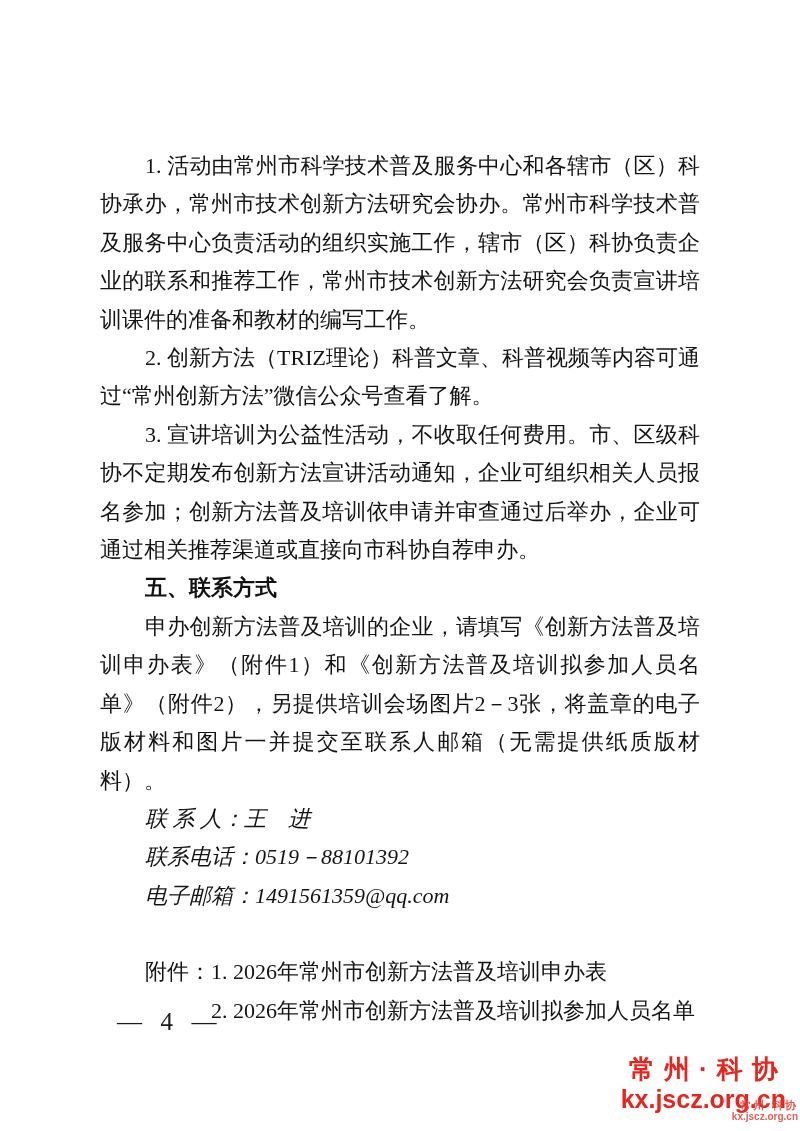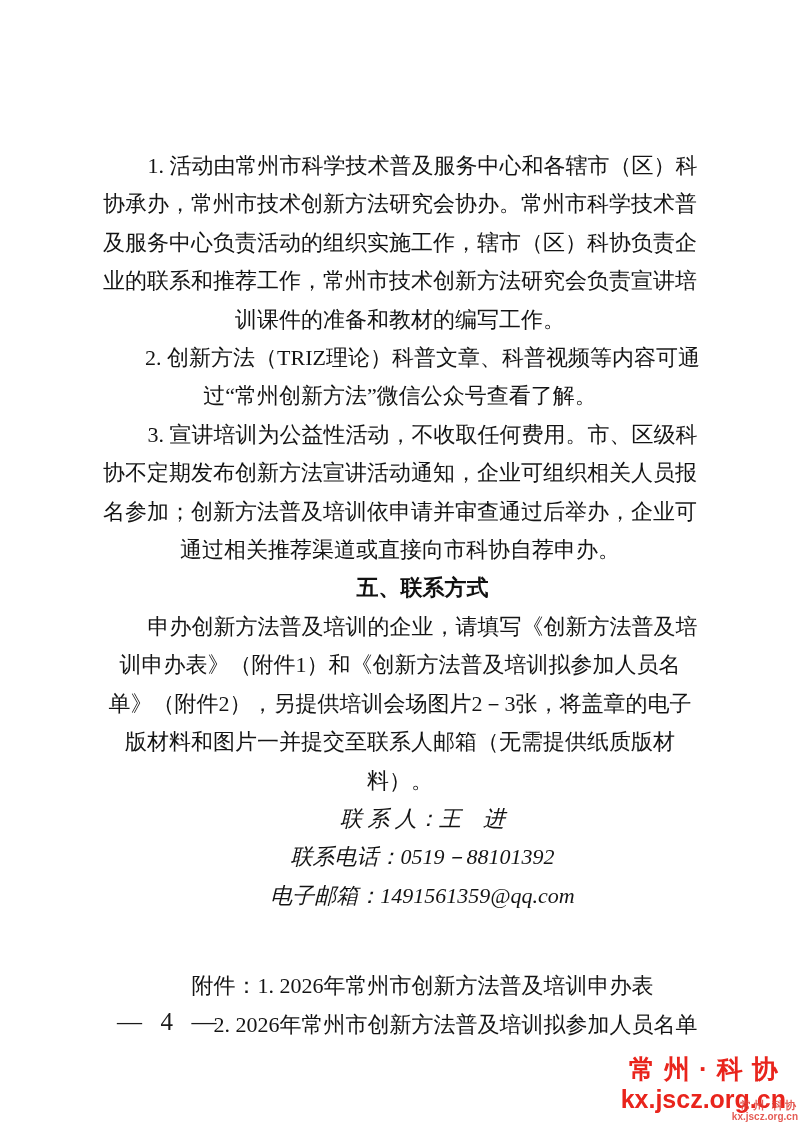--- a/index.html
+++ b/index.html
@@ -17,39 +17,39 @@
   }
   .content {
     position: absolute;
     left: 100px; top: 147px;
     width: 600px;
     font-size: 22px;
     line-height: 38.4px;
     text-align: justify;
     text-justify: inter-character;
   }
-  .content p { margin: 0; text-align: center; }
+  .content p { margin: 0; }
   .para { text-indent: 45px; }
   .section-heading {
     margin: 0;
     font-family: "Liberation Sans", "DejaVu Sans", sans-serif;
     font-weight: bold;
     font-size: 22px;
     line-height: 38.4px;
     text-indent: 45px;
     text-align: left;
     color: #111111;
   }
   .contact-line {
     text-indent: 45px;
     text-align: left;
     white-space: pre-wrap;
     font-style: italic;
   }
-  .attachments { margin-top: 52px; }
+  .attachments { margin-top: 38px; }
   .attach-line-1 { text-indent: 45px; text-align: left; white-space: pre-wrap; }
   .attach-line-2 { text-indent: 111px; text-align: left; white-space: pre-wrap; }
   .page-number {
     position: absolute;
     left: 117px; top: 1008px;
     font-size: 25px;
     color: #1a1a1a;
     letter-spacing: 2px;
     white-space: pre;
   }

